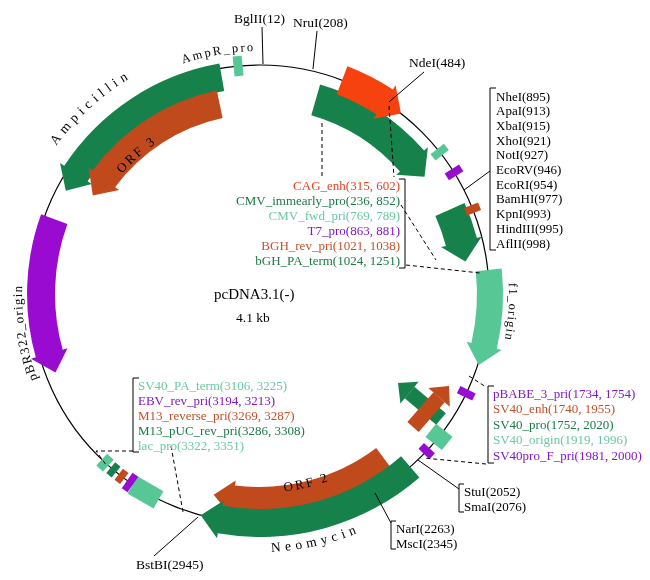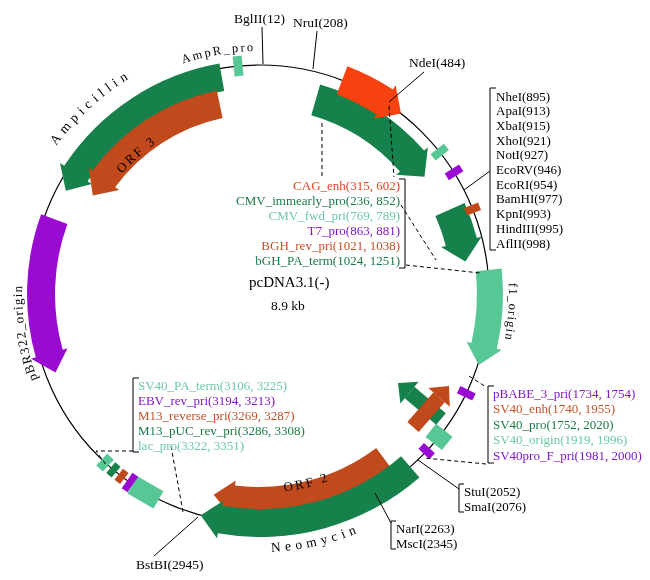--- a/index.html
+++ b/index.html
@@ -1,19 +1,19 @@
 <!DOCTYPE html>
 <html><head>
 <meta charset="utf-8">
 <style>
   html,body{margin:0;padding:0;background:#ffffff;}
   #stage{position:relative;width:650px;height:580px;background:#ffffff;overflow:hidden;
          font-family:"Liberation Serif","DejaVu Serif",serif;}
   svg{position:absolute;left:0;top:0;}
-  #title-block{position:absolute;left:214px;top:274px;color:#000;margin-left:35px;}
+  #title-block{position:absolute;left:214px;top:286px;color:#000;}
   #title-block .t1{font-size:15px;}
   #title-block .t2{font-size:13.5px;margin-top:7px;margin-left:22px;}
 </style>
 </head>
 <body>
 
 <div id="stage">
   <svg id="map-svg" width="650" height="580" viewBox="0 0 650 580">
       <circle cx="260" cy="294" r="229" fill="none" stroke="#000" stroke-width="1.2"></circle>
       <path d="M219.4,63.6 A234,234 0 0 0 64.2,165.8 L60,163.1 L65.8,190.7 L91.8,183.9 L87.6,181.2 A206,206 0 0 1 224.2,91.1 Z" fill="#16814a"></path>
@@ -123,15 +123,15 @@
         <text x="396" y="533" font-family="&quot;Liberation Serif&quot;,&quot;DejaVu Serif&quot;,serif" font-size="13" fill="#000000" text-anchor="start">NarI(2263)</text>
         <text x="396" y="547.5" font-family="&quot;Liberation Serif&quot;,&quot;DejaVu Serif&quot;,serif" font-size="13" fill="#000000" text-anchor="start">MscI(2345)</text>
       </g>
       <text x="234" y="23" font-family="&quot;Liberation Serif&quot;,&quot;DejaVu Serif&quot;,serif" font-size="13.5" fill="#000">BglII(12)</text>
       <text x="293" y="27" font-family="&quot;Liberation Serif&quot;,&quot;DejaVu Serif&quot;,serif" font-size="13.5" fill="#000">NruI(208)</text>
       <text x="409" y="67" font-family="&quot;Liberation Serif&quot;,&quot;DejaVu Serif&quot;,serif" font-size="13.5" fill="#000">NdeI(484)</text>
       <text x="136" y="569" font-family="&quot;Liberation Serif&quot;,&quot;DejaVu Serif&quot;,serif" font-size="13.5" fill="#000">BstBI(2945)</text>
     </svg>
   <div id="title-block">
     <div class="t1">pcDNA3.1(-)</div>
-    <div class="t2">8.9 kb</div>
+    <div class="t2">4.1 kb</div>
   </div>
 </div>
 
 </body></html>

